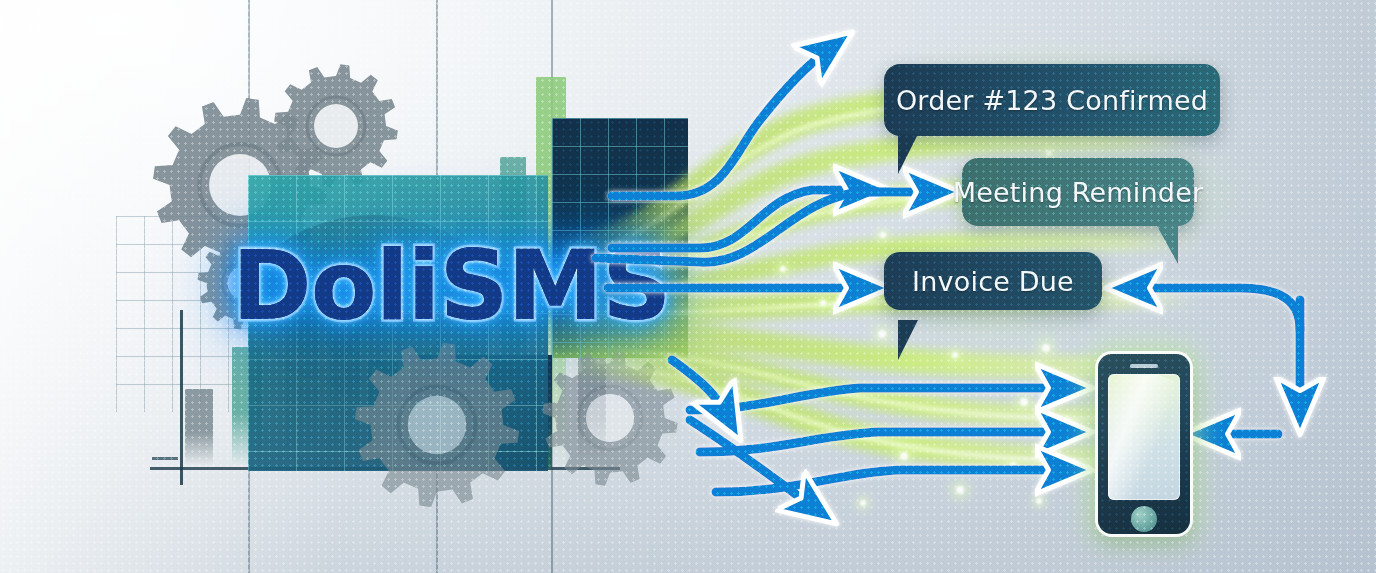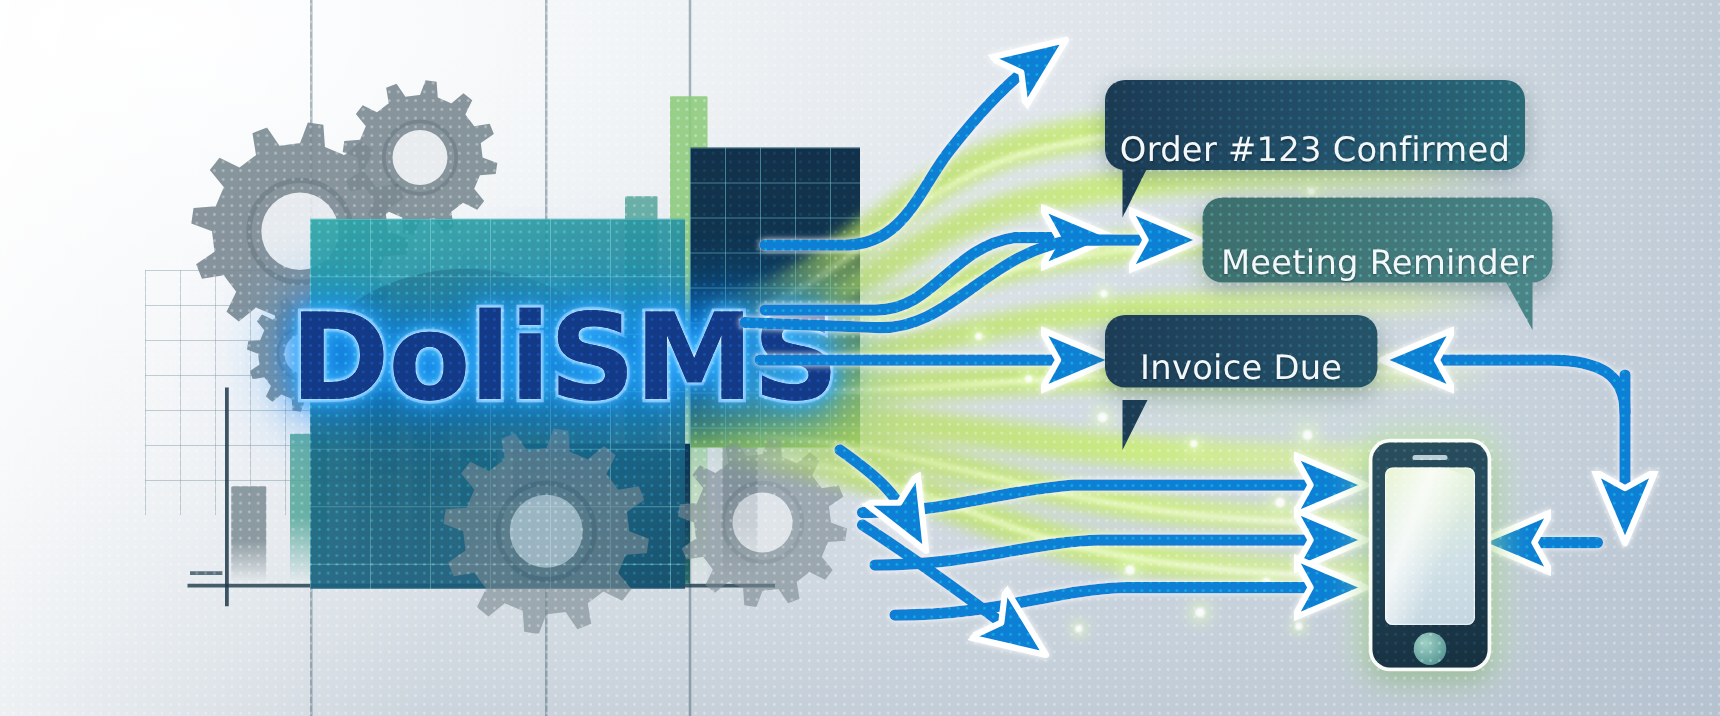--- a/index.html
+++ b/index.html
@@ -97,31 +97,31 @@
     text-shadow:none;
   }
 
   
   #streams{position:absolute;left:560px;top:0;width:640px;height:573px;pointer-events:none;}
 
   
   #arrows{position:absolute;left:0;top:0;width:1376px;height:573px;pointer-events:none;}
 
   
-  .bubble{position:absolute;border-radius:16px;display:flex;align-items:flex-end;justify-content:center;
+  .bubble{position:absolute;border-radius:16px;display:flex;align-items:center;justify-content:center;
     box-shadow:0 6px 18px rgba(24,50,70,.30);}
   .bubble span{color:#f2f7fa;font-family:"DejaVu Sans",sans-serif;font-size:27px;font-weight:400;
     letter-spacing:.2px;white-space:nowrap;text-shadow:0 1px 2px rgba(0,0,0,.35);}
   .tail{position:absolute;width:0;height:0;}
 
   #bubble1{left:884px;top:64px;width:336px;height:72px;
     background:linear-gradient(100deg,#1b3a52 0%,#23516a 55%,#2c6b78 100%);}
   #bubble1 .tail{left:14px;top:70px;border-left:20px solid #1b3a52;border-bottom:40px solid transparent;}
 
-  #bubble2{left:962px;top:158px;width:280px;height:68px;
+  #bubble2{left:962px;top:158px;width:232px;height:68px;
     background:linear-gradient(100deg,#3c6e6c 0%,#42787a 55%,#4a8487 100%);}
   #bubble2 .tail{right:16px;top:66px;border-right:22px solid #4a8487;border-bottom:40px solid transparent;}
 
   #bubble3{left:884px;top:252px;width:218px;height:58px;
     background:linear-gradient(100deg,#1c3c54 0%,#214a62 60%,#255468 100%);}
   #bubble3 .tail{left:14px;top:68px;border-left:20px solid #1c3c54;border-bottom:40px solid transparent;}
 
   .bubbleglow{position:absolute;border-radius:26px;filter:blur(18px);opacity:.55;
     background:radial-gradient(closest-side,rgba(196,240,150,.85),rgba(196,240,150,0));}
 

